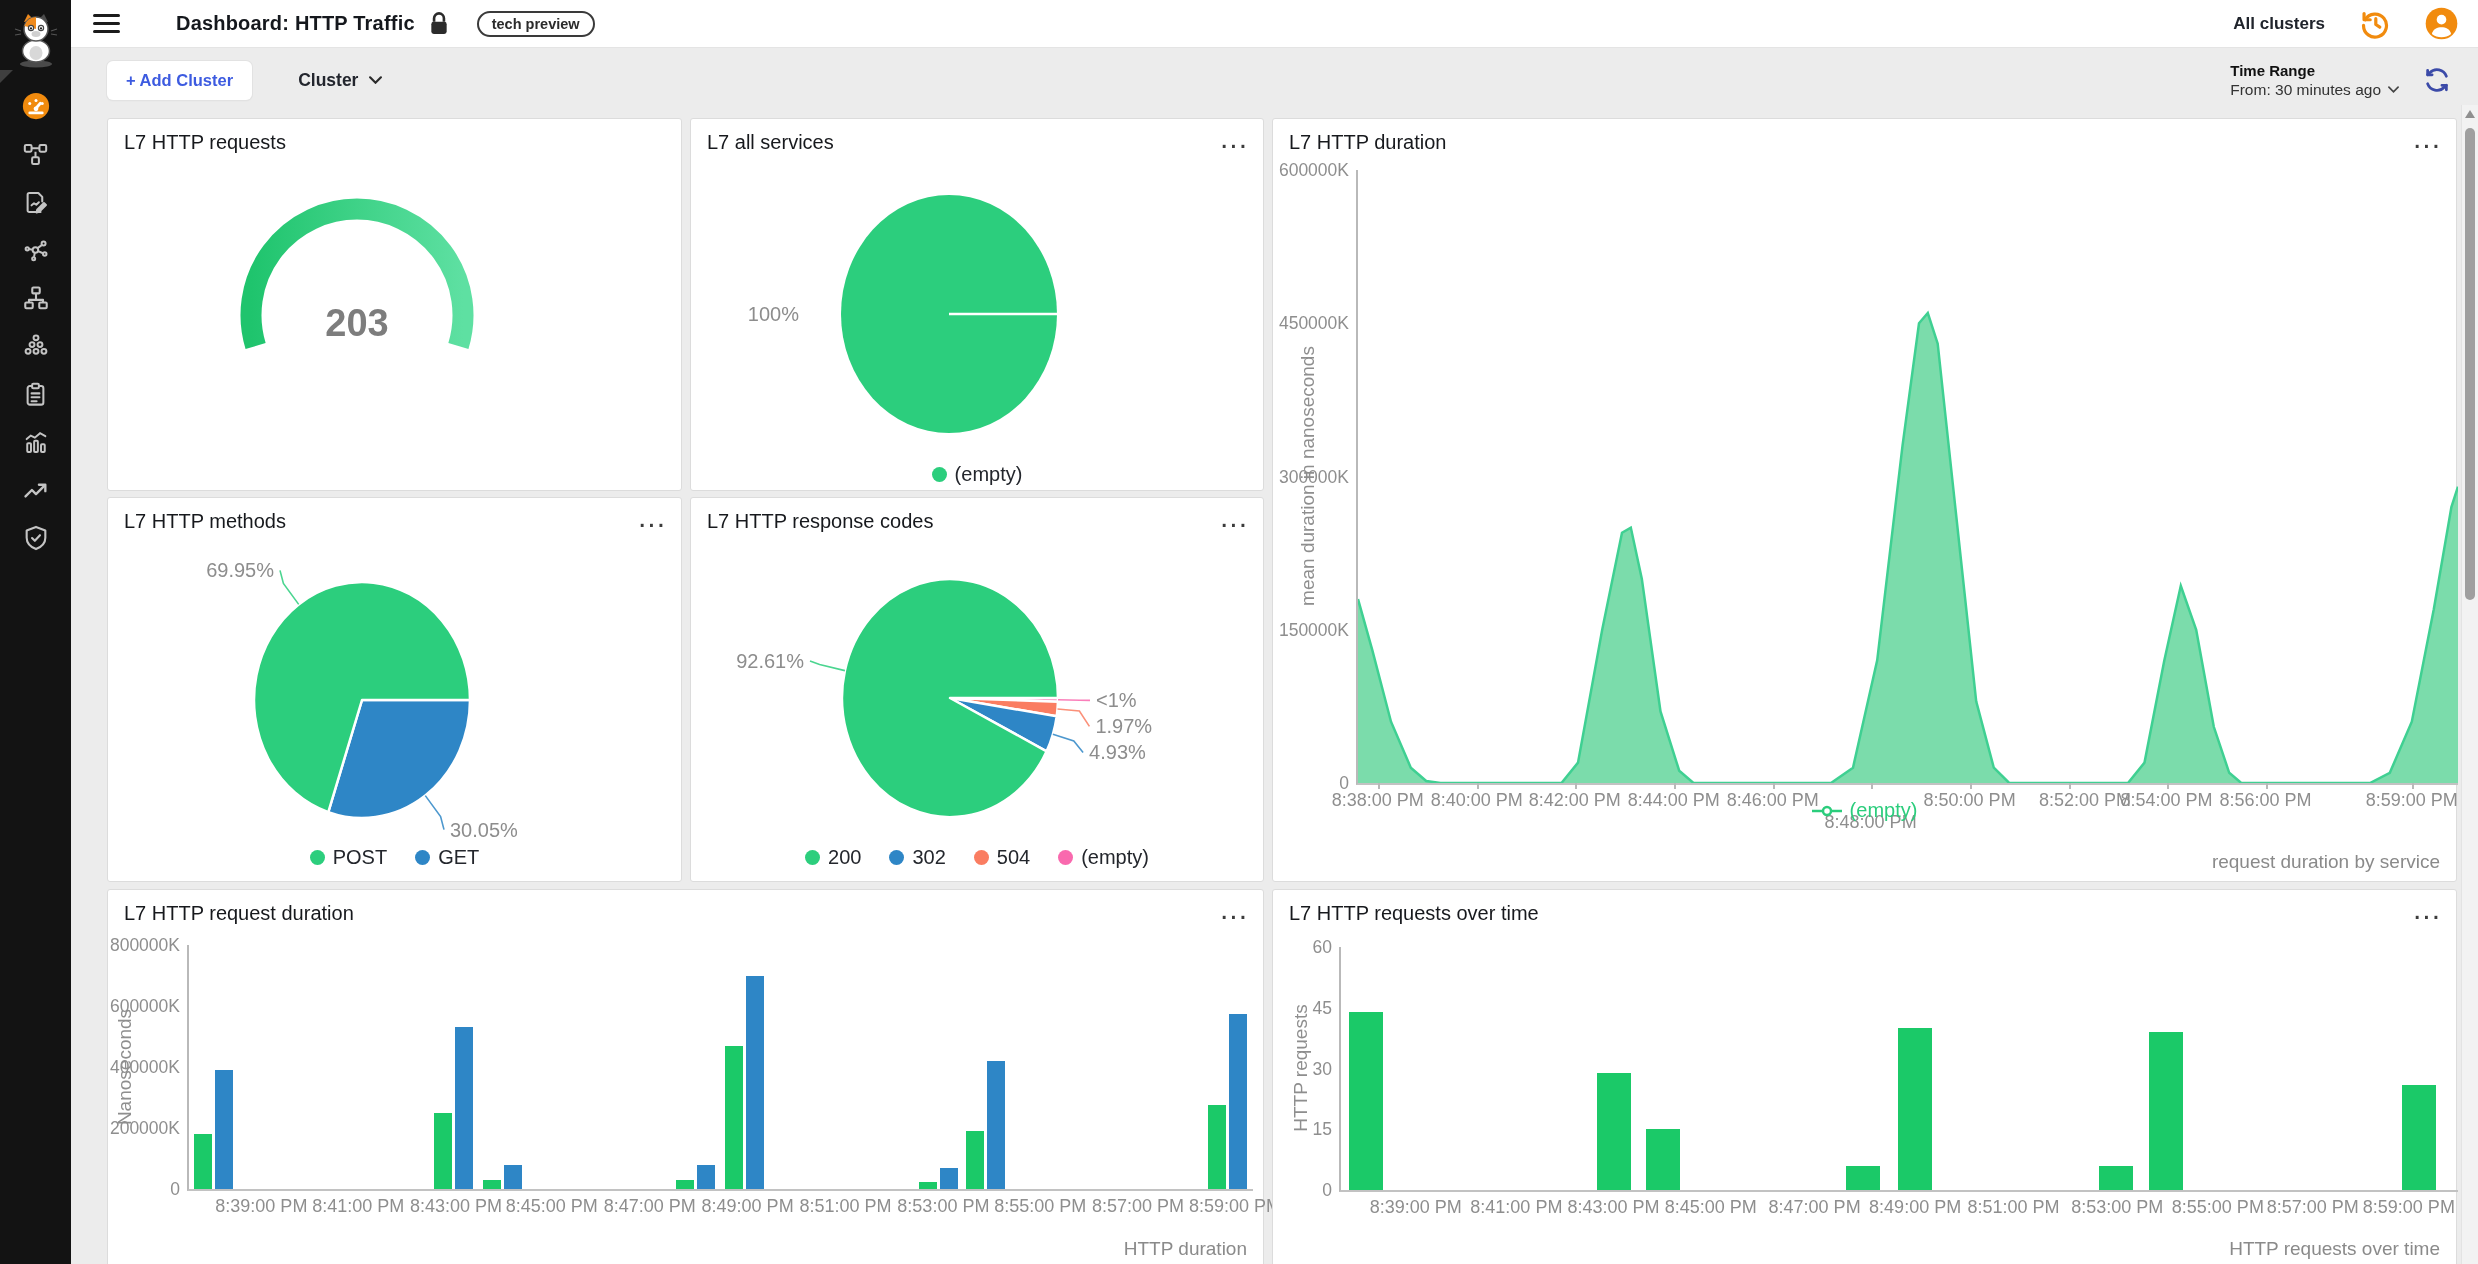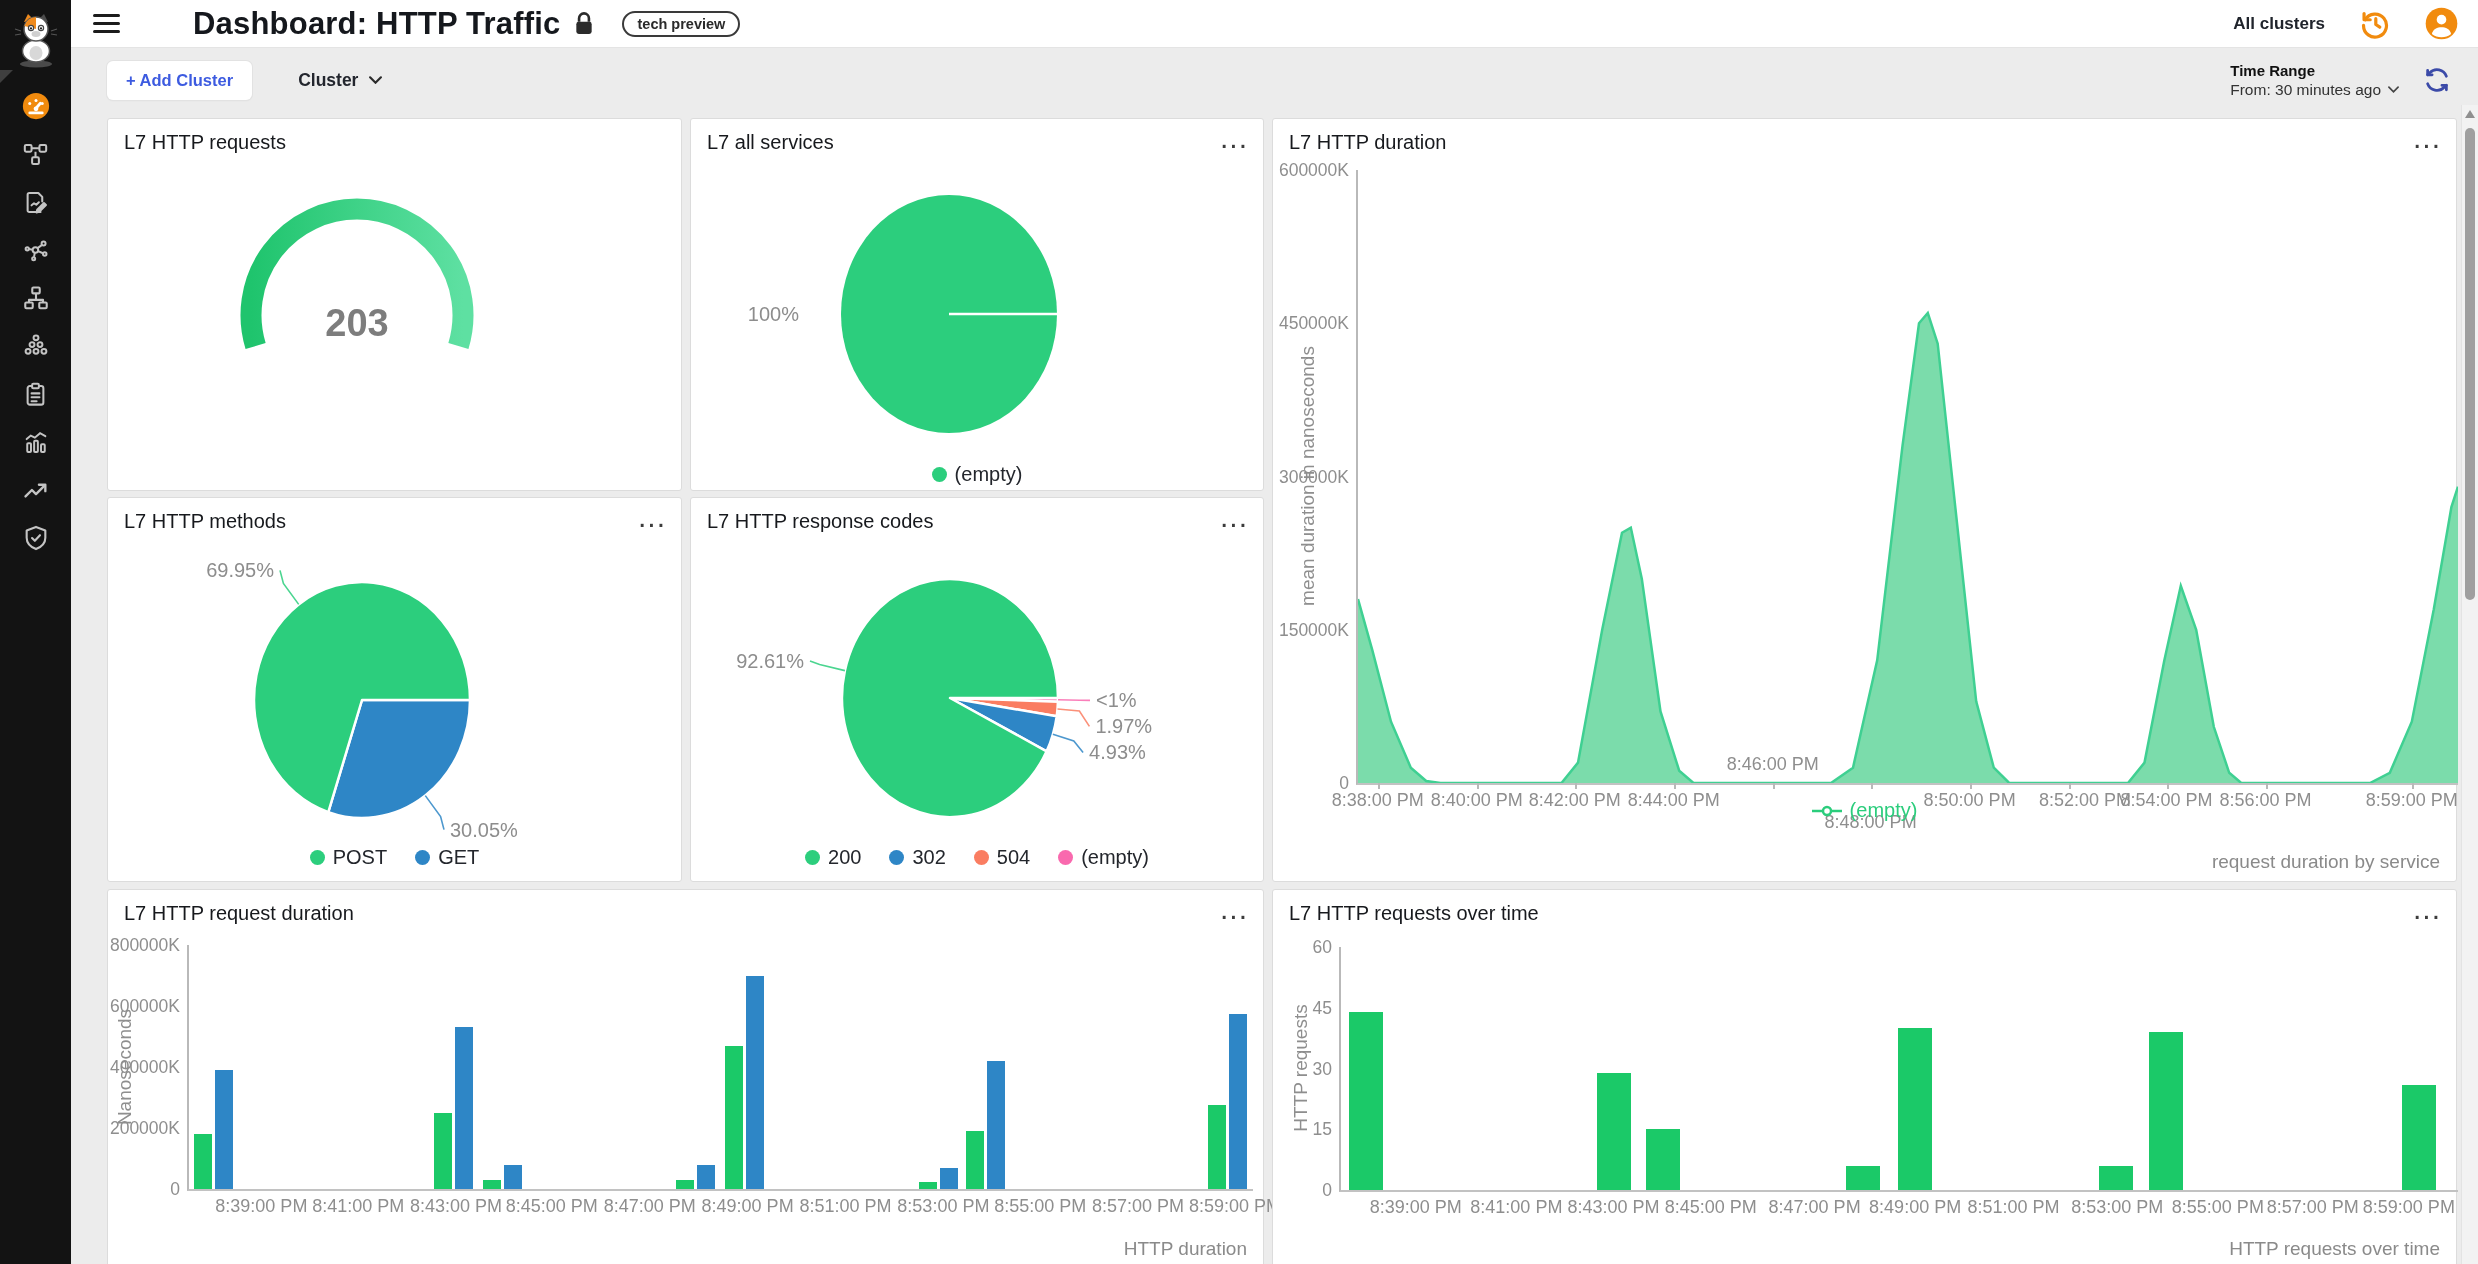--- a/index.html
+++ b/index.html
@@ -8,21 +8,21 @@
   
   .sidebar{position:absolute;left:0;top:0;bottom:0;width:71px;background:#131313;z-index:6}
   .logo{width:71px;height:82px;display:flex;align-items:center;justify-content:center}
   .sicon{width:71px;height:48px;display:flex;align-items:center;justify-content:center;cursor:pointer}
   .active-notch{position:absolute;left:0;top:70px;width:0;height:0;border-top:13px solid #3f3f3f;border-right:13px solid transparent}
   
   .topbar{position:absolute;left:71px;right:0;top:0;height:47px;background:#fff;border-bottom:1px solid #e4e4e4;
           display:flex;align-items:center;padding-left:22px;z-index:5}
   .burger{width:27px;height:19px;display:flex;flex-direction:column;justify-content:space-between;cursor:pointer}
   .burger div{height:3px;background:#1c1c1c;border-radius:2px}
-  .apptitle{font-size:31px;font-weight:800;color:#15181d;margin-left:73px;letter-spacing:.2px}
+  .apptitle{font-size:20px;font-weight:800;color:#15181d;margin-left:56px;letter-spacing:.2px}
   .badge{margin-left:28px;border:2px solid #3a3a3a;border-radius:14px;padding:3px 13px;font-size:14.5px;font-weight:700;color:#2b2b2b}
   .top-right{margin-left:auto;display:flex;align-items:center;gap:34px;padding-right:20px}
   .allclusters{font-size:17px;font-weight:700;color:#20242c;cursor:pointer}
   
   .filterbar{position:absolute;left:71px;right:20px;top:47px;height:66px;display:flex;align-items:center;padding-left:36px}
   .addfilter{background:#fff;border:none;border-radius:6px;box-shadow:0 0 0 1px #e2e2e2,0 1px 2px rgba(0,0,0,.05);
              padding:10px 19px;color:#3d5be0;font-size:16.5px;font-weight:700;cursor:pointer;font-family:inherit}
   .clusterdd{margin-left:46px;display:flex;align-items:center;gap:11px;font-size:17.5px;font-weight:700;color:#23262e;cursor:pointer}
   .fright{margin-left:auto;display:flex;align-items:center;gap:23px}
   .trlabel{font-size:15px;font-weight:800;color:#111}
@@ -255,21 +255,21 @@
       <div class="ylab" style="top: 153.25px;">450000K</div>
       <div class="ylab" style="top: 0px;">600000K</div>
       <div class="xlab" style="left: 19.8px; top: 620px;">8:38:00 PM</div>
       <div class="xtickm" style="left: 19.8px; top: 613px;"></div>
       <div class="xlab" style="left: 118.8px; top: 620px;">8:40:00 PM</div>
       <div class="xtickm" style="left: 118.8px; top: 613px;"></div>
       <div class="xlab" style="left: 216.7px; top: 620px;">8:42:00 PM</div>
       <div class="xtickm" style="left: 216.7px; top: 613px;"></div>
       <div class="xlab" style="left: 315.7px; top: 620px;">8:44:00 PM</div>
       <div class="xtickm" style="left: 315.7px; top: 613px;"></div>
-      <div class="xlab" style="left: 414.7px; top: 584px;">8:46:00 PM</div>
+      <div class="xlab" style="left: 414.7px; top: 620px;">8:46:00 PM</div>
       <div class="xtickm" style="left: 414.7px; top: 613px;"></div>
       <div class="xlab" style="left: 512.6px; top: 642px;">8:48:00 PM</div>
       <div class="xtickm" style="left: 512.6px; top: 613px;"></div>
       <div class="xlab" style="left: 611.6px; top: 620px;">8:50:00 PM</div>
       <div class="xtickm" style="left: 611.6px; top: 613px;"></div>
       <div class="xlab" style="left: 727px; top: 620px;">8:52:00 PM</div>
       <div class="xtickm" style="left: 710.6px; top: 613px;"></div>
       <div class="xlab" style="left: 808.5px; top: 620px;">8:54:00 PM</div>
       <div class="xtickm" style="left: 808.5px; top: 613px;"></div>
       <div class="xlab" style="left: 907.5px; top: 620px;">8:56:00 PM</div>

